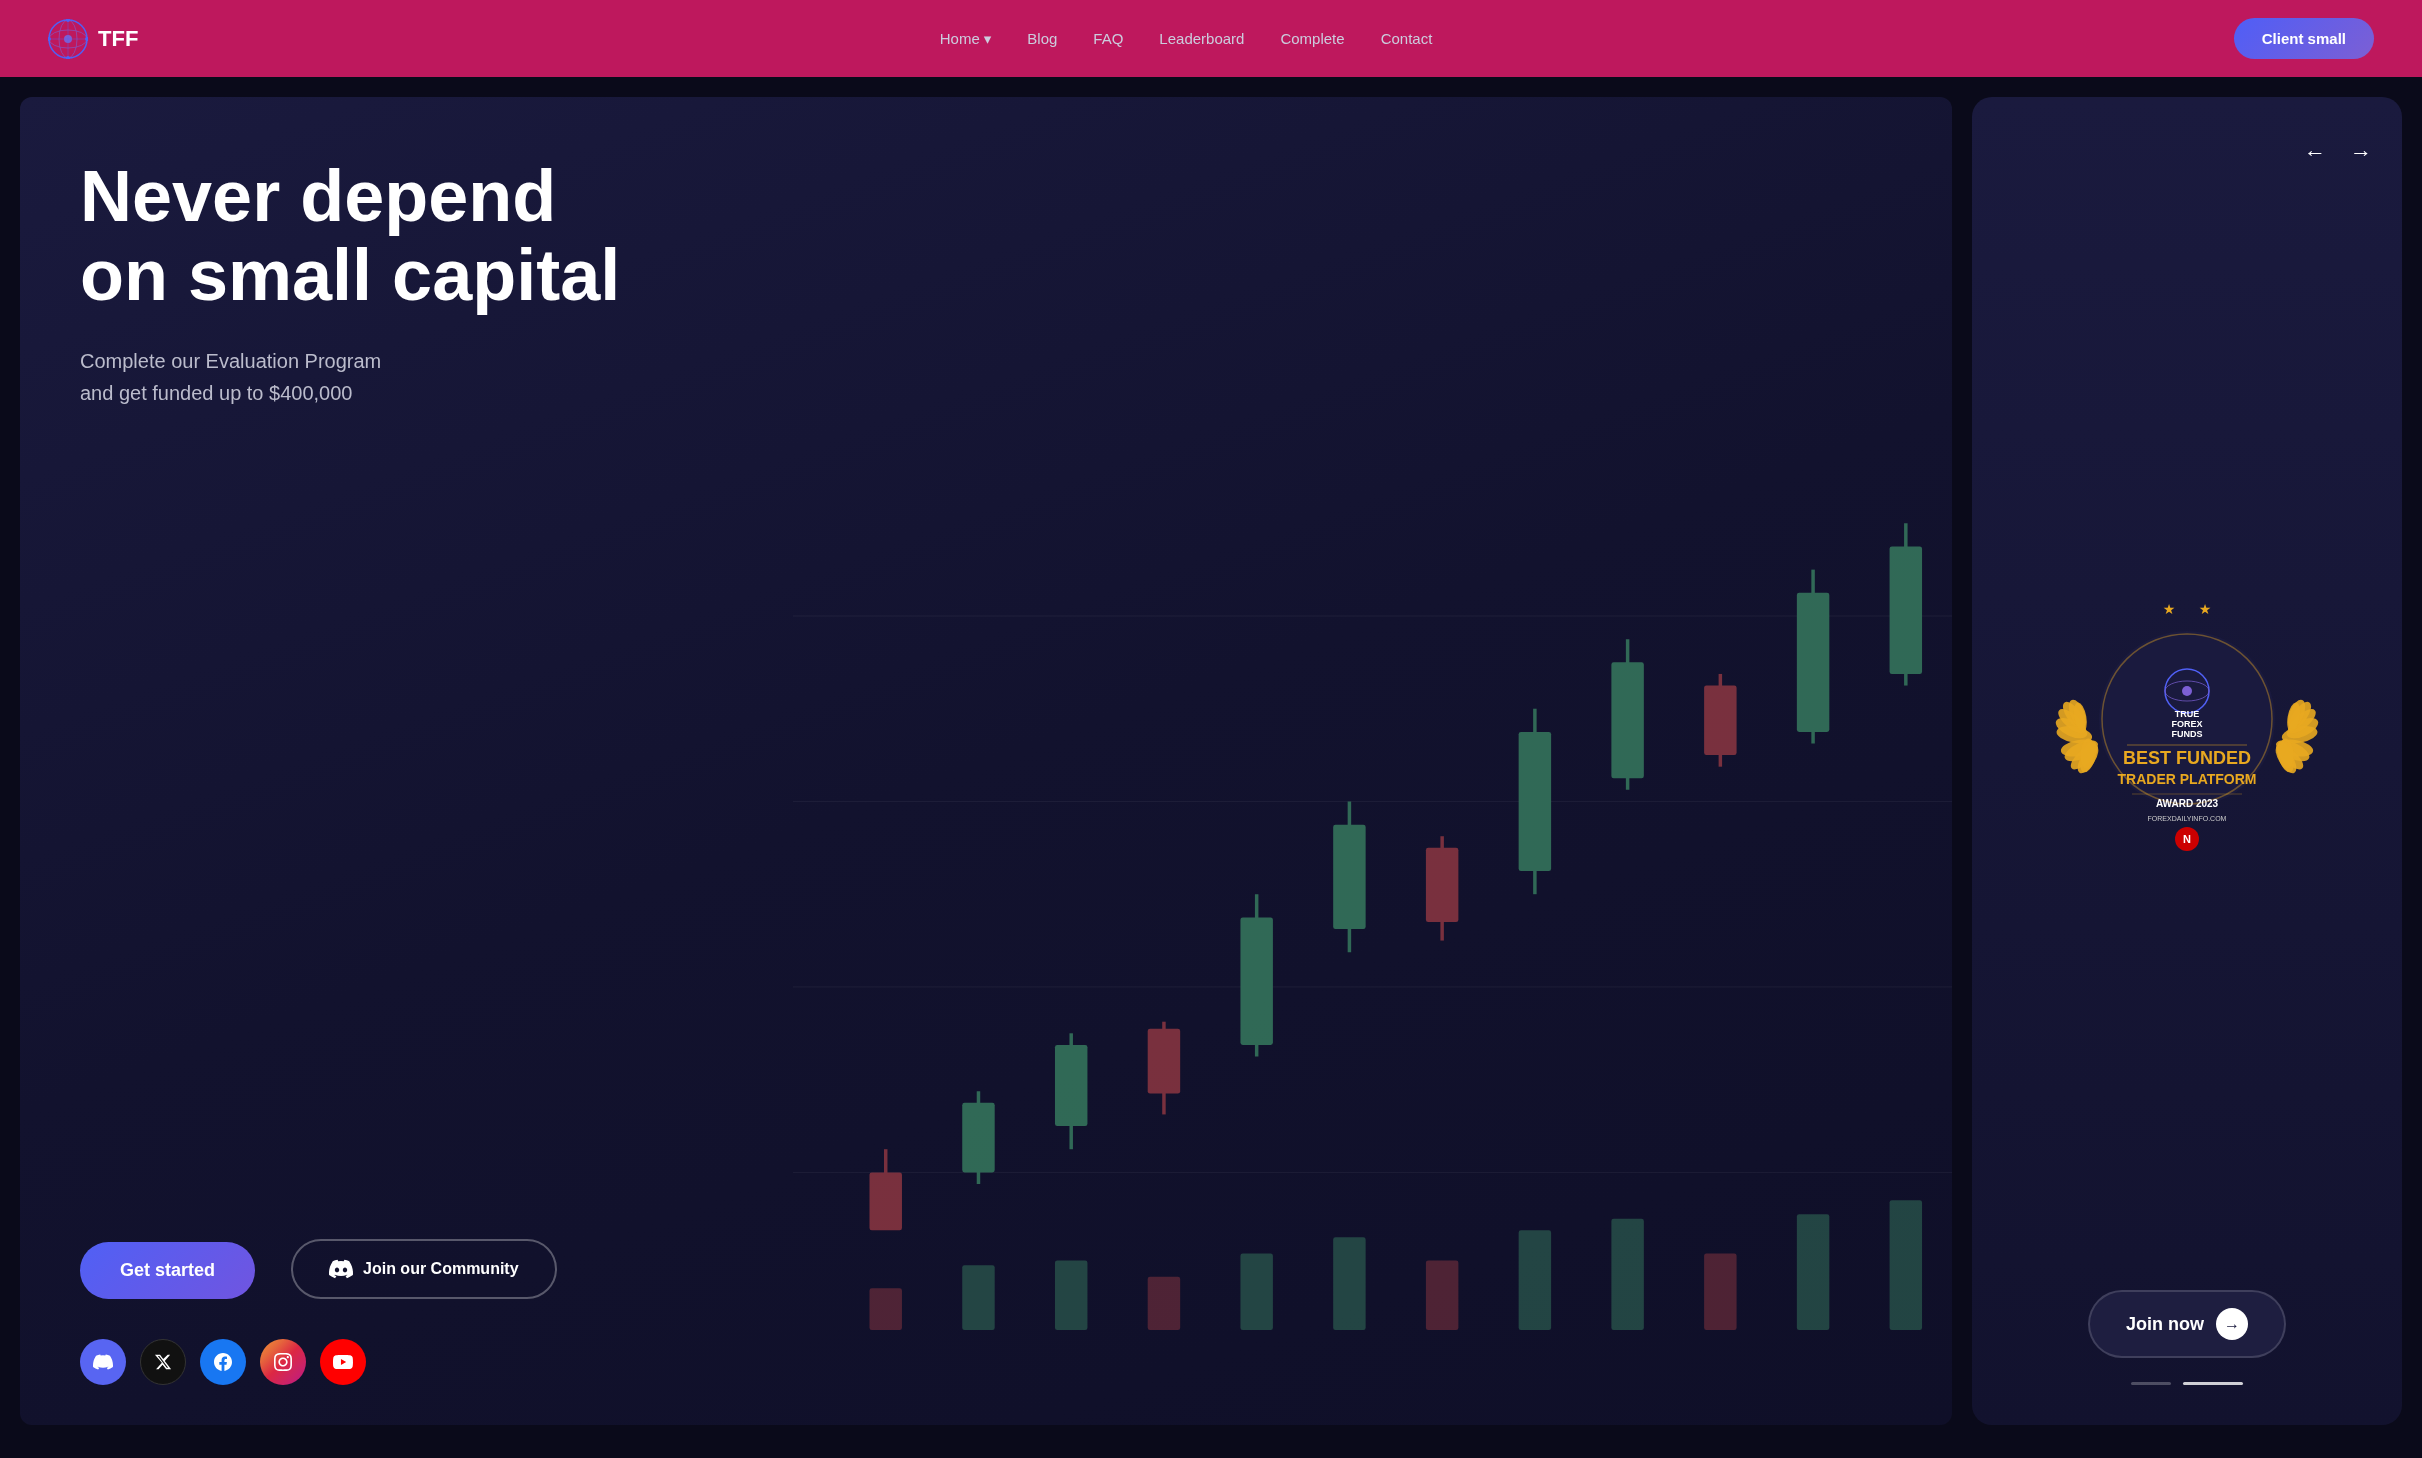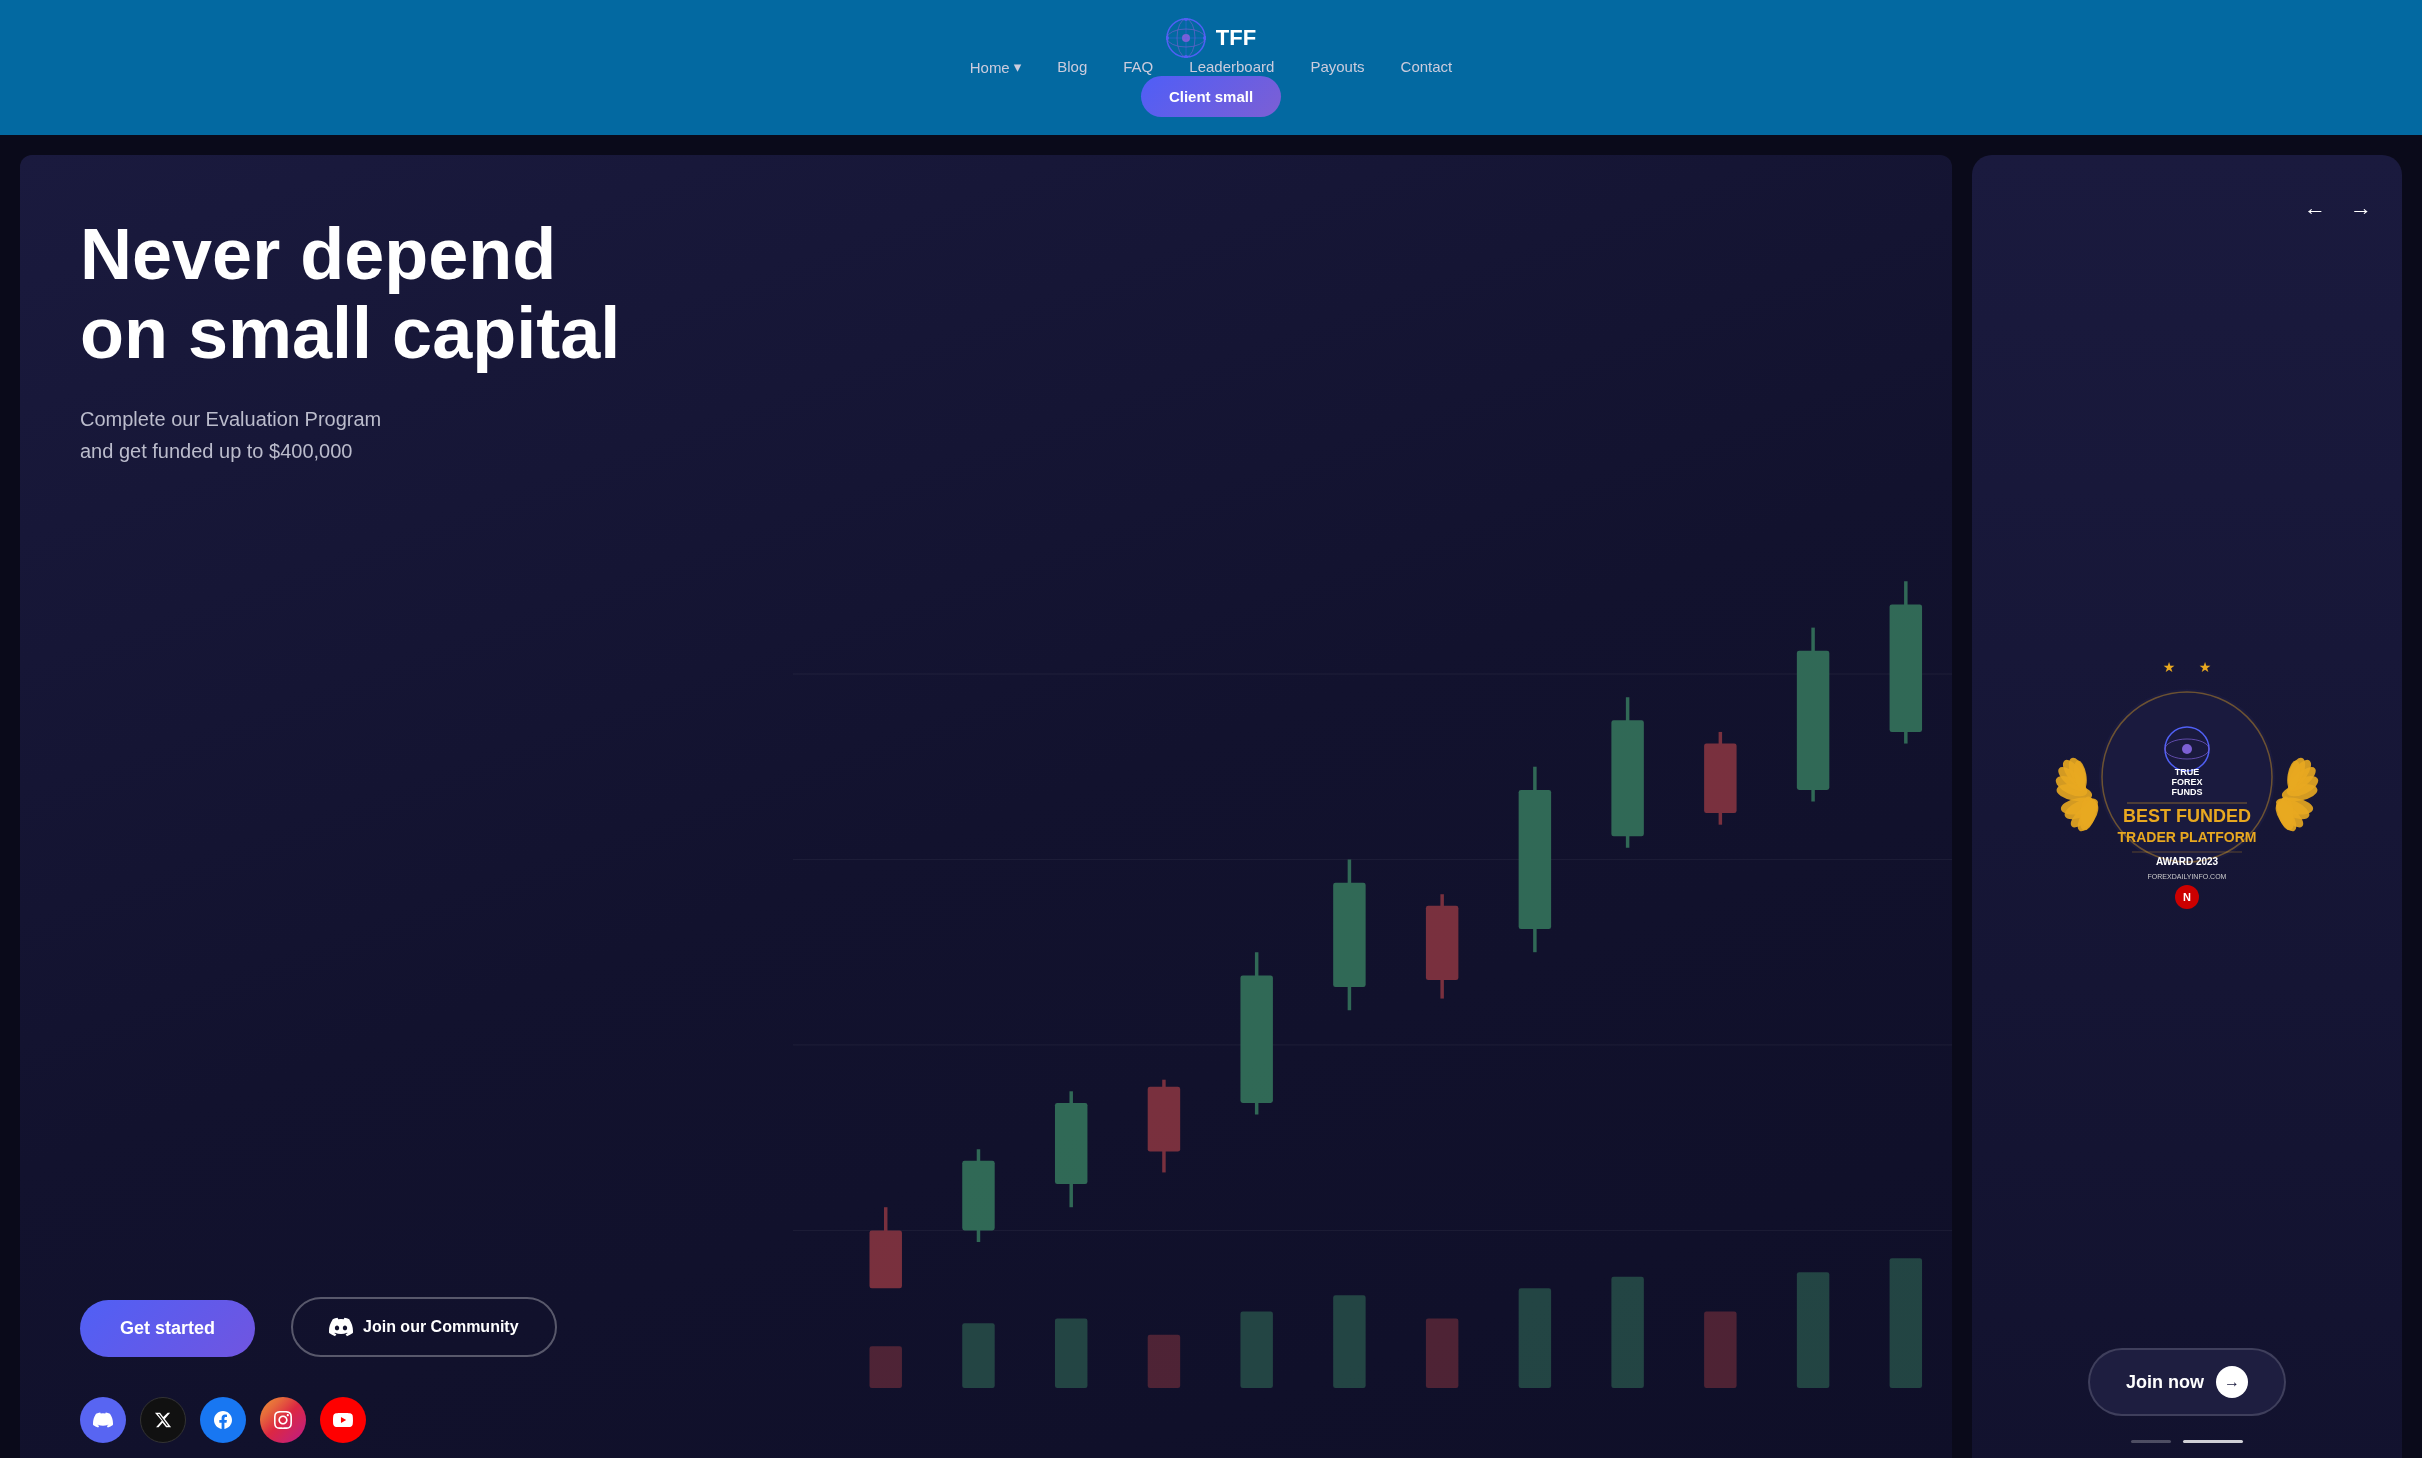--- a/index.html
+++ b/index.html
@@ -11,24 +11,23 @@
       min-height: 100vh;
       overflow-x: hidden;
     }
 
     
     nav {
       display: flex;
       align-items: center;
       justify-content: space-between;
       padding: 18px 48px;
-      background: #0369a1;
+      background: #be185d;
       position: relative;
       z-index: 10;
-      flex-direction: column;
     }
 
     .nav-logo {
       display: flex;
       align-items: center;
       gap: 10px;
       font-size: 22px;
       font-weight: 700;
       color: #fff;
     }
@@ -293,21 +292,21 @@
   <ul class="nav-links">
     <li>
       <a href="#" class="home-link">
         <span>Home</span>
         <span>▾</span>
       </a>
     </li>
     <li><a href="#">Blog</a></li>
     <li><a href="#">FAQ</a></li>
     <li><a href="#">Leaderboard</a></li>
-    <li><a href="#">Payouts</a></li>
+    <li><a href="#">Complete</a></li>
     <li><a href="#">Contact</a></li>
   </ul>
 
   <button class="client-area-btn">Client small</button>
 </nav>
 
 <div class="main-content">
 
   <div class="hero-card">
 

